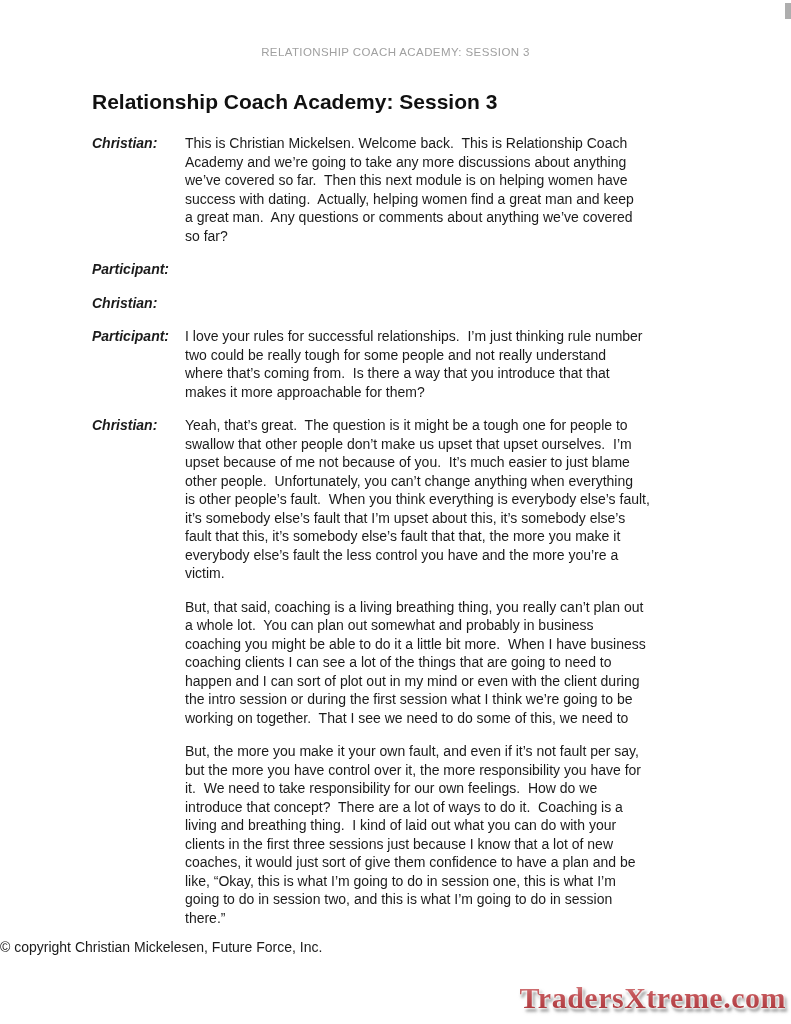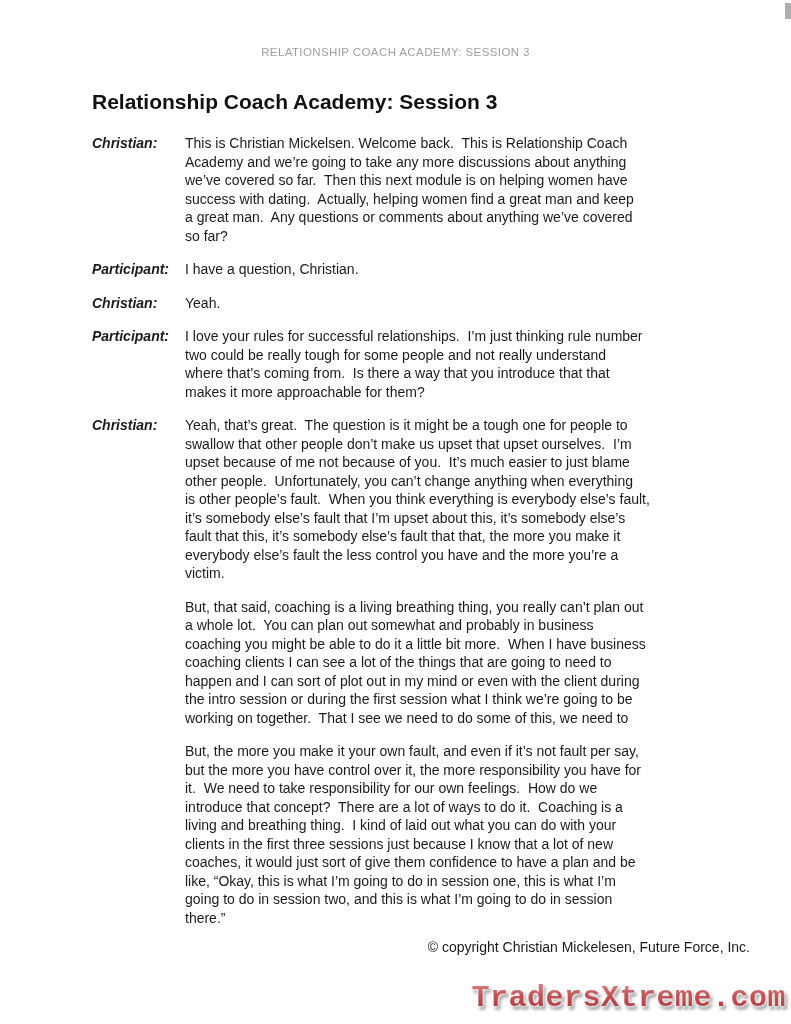--- a/index.html
+++ b/index.html
@@ -48,26 +48,26 @@
     font-family:"DejaVu Serif",serif;
     font-weight:bold;
     font-size:40px;letter-spacing:1px;
     background:linear-gradient(180deg,#e04a4a 0%,#c01e22 45%,#9c1216 100%);
     -webkit-background-clip:text;background-clip:text;
     color:transparent;
     filter:drop-shadow(0 0 1px #ffffff) drop-shadow(0 0 1px #ffffff) drop-shadow(3px 3px 1px rgba(130,130,130,0.85));
   }
   .footer{
     position:absolute;top:939px;left:0;width:750px;
-    text-align:right;
+    text-align:left;
     font-size:14px;color:#1a1a1a;
   }
   .traders{
     position:absolute;top:981px;right:5px;
-    font-family:Liberation Mono, monospace;
+    font-family:Liberation Serif, serif;
     font-weight:bold;
     font-size:30px;letter-spacing:0.5px;
     background:linear-gradient(180deg,#d98e8f 0%,#c4565a 40%,#a52f34 100%);
     -webkit-background-clip:text;background-clip:text;
     color:transparent;
     filter:drop-shadow(0 0 1px #ffffff) drop-shadow(0 0 1px #ffffff) drop-shadow(2px 3px 1px rgba(150,150,150,0.8));
     margin-left:32px;
   }
 </style>
 </head>
@@ -86,25 +86,23 @@
       <div class="speaker">Christian:</div>
       <div class="speech">This is Christian Mickelsen. Welcome back.  This is Relationship Coach
 Academy and we’re going to take any more discussions about anything
 we’ve covered so far.  Then this next module is on helping women have
 success with dating.  Actually, helping women find a great man and keep
 a great man.  Any questions or comments about anything we’ve covered
 so far?</div>
     </div>
     <div class="entry">
       <div class="speaker">Participant:</div>
-      <div class="speech">I have a question, Christian.</div>
     </div>
     <div class="entry">
       <div class="speaker">Christian:</div>
-      <div class="speech">Yeah.</div>
     </div>
     <div class="entry">
       <div class="speaker">Participant:</div>
       <div class="speech">I love your rules for successful relationships.  I’m just thinking rule number
 two could be really tough for some people and not really understand
 where that’s coming from.  Is there a way that you introduce that that
 makes it more approachable for them?</div>
     </div>
     <div class="entry">
       <div class="speaker">Christian:</div>

